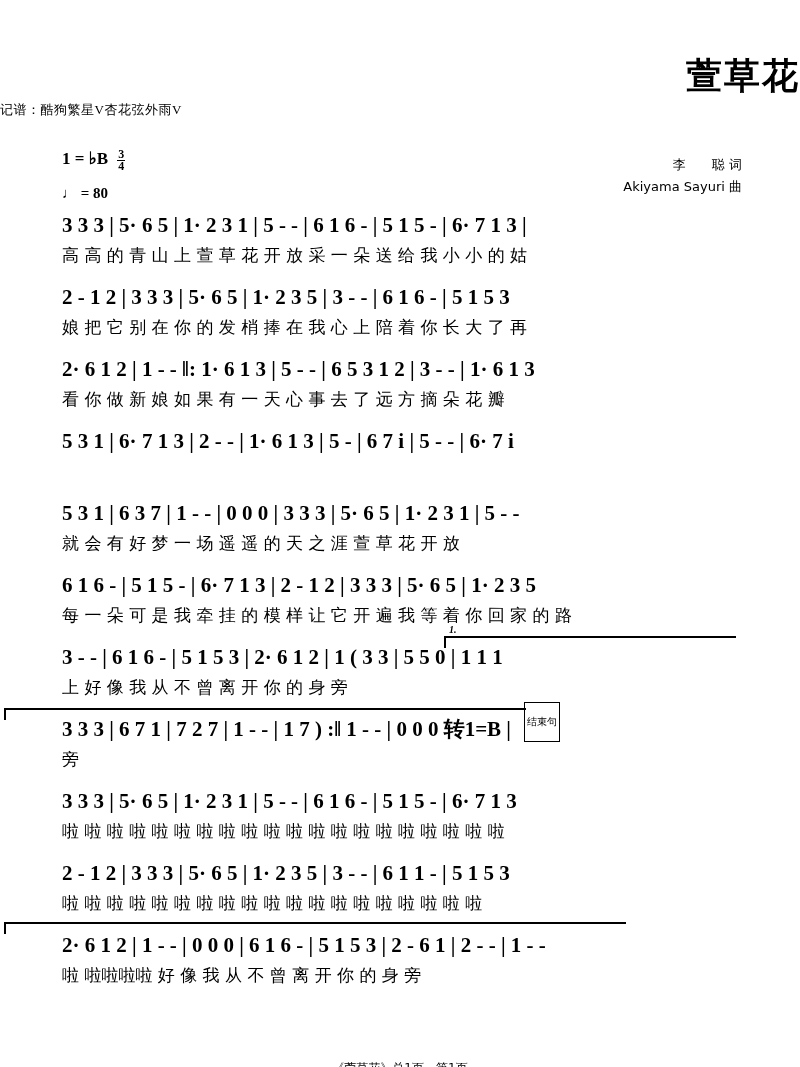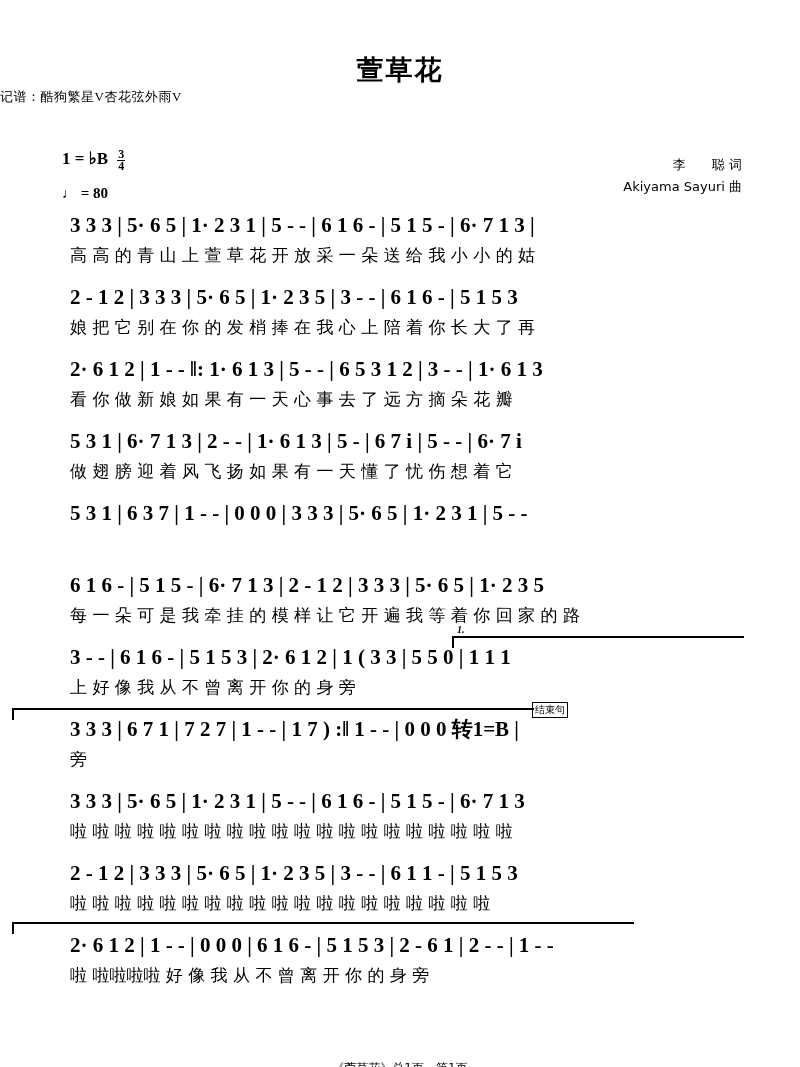--- a/index.html
+++ b/index.html
@@ -10,22 +10,22 @@
     position:relative;
     overflow:hidden;
   }
   .page{
     position:relative;
     width:800px;height:1067px;
     box-sizing:border-box;
     padding:0;
   }
   .title{
-    text-align:center;
-    font-size:27px;
+    text-align:right;
+    font-size:36px;
     font-weight:bold;
     font-family:"DejaVu Sans", sans-serif;
     letter-spacing:2px;
     margin-top:52px;
   }
   .singer{
     text-align:center;
     font-size:15px;
     font-family:"DejaVu Sans", sans-serif;
     margin-top:16px;
@@ -110,21 +110,21 @@
   .bracket .lab{
     position:absolute;left:3px;top:-14px;
     font-size:10px;font-style:italic;font-weight:bold;
     font-family:"Liberation Serif", serif;
   }
   .endlabel{
     position:absolute;
     font-size:10px;
     font-family:"DejaVu Sans", sans-serif;
     border:1.5px solid #000;
-    padding:0px 2px;
+    padding:12px 2px;
   }
   .footer{
     position:absolute;
     bottom:42px;left:0;right:0;
     text-align:center;
     font-size:12px;
     font-family:"DejaVu Sans", sans-serif;
   }
 </style>
 </head>
@@ -142,39 +142,39 @@
 
   <div class="keysig">
     <span>1 = ♭B</span>
     <span class="frac">
       <span class="num">3</span>
       <span class="den">4</span>
     </span>
   </div>
   <div class="tempo">♩ = 80</div>
 
-  <div id="systems" style="position:absolute;top:158px;left:12px;right:0;">
+  <div id="systems" style="position:absolute;top:158px;left:4px;right:0;">
       <div class="system">
         <div class="notes">3  3  3 | 5· 6 5 | 1· 2 3 1 | 5 - - | 6 1 6 - | 5 1 5 - | 6· 7 1 3 |</div>
         <div class="lyrics" style="margin-top: 4px;">高 高 的 青 山 上 萱 草 花 开 放 采 一 朵 送 给 我 小 小 的 姑</div>
       </div>
       <div class="system">
         <div class="notes">2 - 1 2 | 3  3  3 | 5· 6 5 | 1· 2 3 5 | 3 - - | 6 1 6 - | 5 1 5  3</div>
         <div class="lyrics" style="margin-top: 4px;">娘 把 它 别 在 你 的 发 梢 捧 在 我 心 上 陪 着 你 长 大 了 再</div>
       </div>
       <div class="system">
         <div class="notes">2· 6 1 2 | 1 - - ‖: 1· 6 1 3 | 5 - - | 6 5 3 1 2 | 3 - - | 1· 6 1 3</div>
         <div class="lyrics" style="margin-top: 4px;">看 你 做 新 娘 如 果 有 一 天 心 事 去 了 远 方 摘 朵 花 瓣</div>
       </div>
       <div class="system">
         <div class="notes">5  3  1 | 6· 7 1 3 | 2 - - | 1· 6 1 3 | 5 - | 6 7 i | 5 - - | 6· 7 i</div>
-        <div class="lyrics" style="margin-top: 4px;">做 翅 膀 迎 着 风 飞 扬 如 果 有 一 天 懂 了 忧 伤 想 着 它</div>
       </div>
       <div class="system">
         <div class="notes">5  3  1 | 6 3 7 | 1 - - | 0 0 0 | 3  3  3 | 5· 6 5 | 1· 2 3 1 | 5 - -</div>
+        <div class="lyrics" style="margin-top: 4px;">就 会 有 好 梦 一 场 遥 遥 的 天 之 涯 萱 草 花 开 放</div>
       </div>
       <div class="system">
         <div class="notes">6 1 6 - | 5 1 5 - | 6· 7 1 3 | 2 - 1 2 | 3  3  3 | 5· 6 5 | 1· 2 3 5</div>
         <div class="lyrics" style="margin-top: 4px;">每 一 朵 可 是 我 牵 挂 的 模 样 让 它 开 遍 我 等 着 你 回 家 的 路</div>
       </div>
       <div class="system">
         <div class="notes">3 - - | 6 1 6 - | 5 1 5  3 | 2· 6 1 2 | 1 ( 3  3 | 5  5  0 | 1  1  1</div>
         <div class="lyrics" style="margin-top: 4px;">上 好 像 我 从 不 曾 离 开 你 的 身 旁</div>
         <div class="bracket" style="left: 440px; top: -6px; width: 290px;">
           <span class="lab">1.</span>

